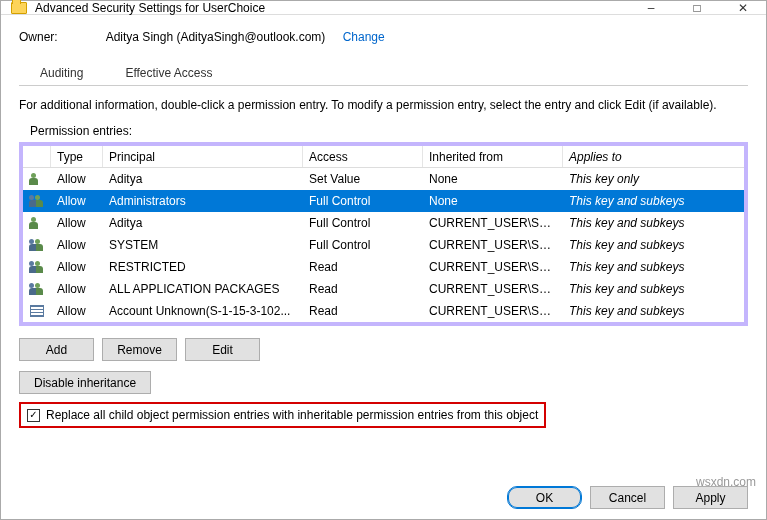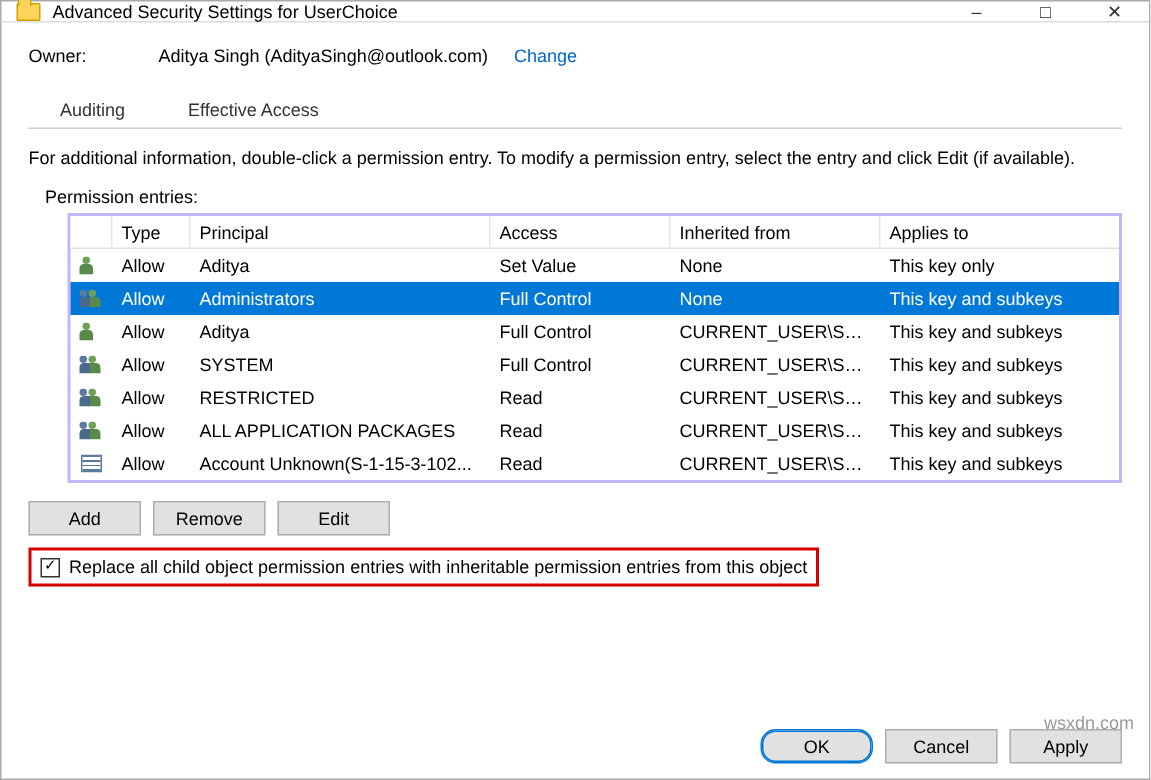--- a/index.html
+++ b/index.html
@@ -12,34 +12,34 @@
 .win-btn { width:46px; height:30px; display:flex; align-items:center; justify-content:center; color:#333; }
 .content { flex:1; padding:15px 18px 8px 18px; display:flex; flex-direction:column; position:relative;}
 .owner-row { display:flex; align-items:center; margin-bottom:14px; gap:48px;}
 .owner-row .value{color:#000;}
 .change-link { color:#0066cc; margin-left:14px;}
 .tabs { display:flex; border-bottom:1px solid #ccc; margin-bottom:12px;}
 .tab { padding:6px 20px; border:1px solid transparent; border-bottom:none; position:relative; top:1px; color:#333;}
 .tab.active { border-color:#ccc; background:#fff; border-bottom:1px solid #fff;}
 .info-text { color:#000; margin-bottom:12px;}
 .entries-label { margin-bottom:4px;margin-left:11px;}
-.table { border:2px solid #c4b5fd; background:#fff;margin-left:26px;}
+.table { border:4px solid #c4b5fd; background:#fff;}
 .thead, .trow { display:flex; align-items:center; height:22px; }
 .thead { border-bottom:1px solid #ddd; background:#fff;}
 .thead .cell { border-right:1px solid #e5e5e5; padding:0 6px; color:#000; height:100%; display:flex; align-items:center;}
 .thead .cell:last-child{border-right:none;}
 .trow .cell { padding:0 6px; color:#000; overflow:hidden; white-space:nowrap; text-overflow:ellipsis;}
 .trow.selected { background:#0078d7;}
 .trow.selected .cell { color:#fff;}
 .c-icon { width:28px; display:flex; justify-content:center;}
 .c-type { width:52px;}
 .c-principal { width:200px;}
 .c-access { width:120px;}
 .c-inherited { width:140px;}
-.c-applies { flex:1;}
+.c-applies { flex:1;font-style:italic;}
 .principal-icon { width:16px; height:12px; position:relative;}
 .person-icon::before{content:"";position:absolute;left:2px;top:0;width:5px;height:5px;border-radius:50%;background:#6fa05a;}
 .person-icon::after{content:"";position:absolute;left:0;top:5px;width:9px;height:7px;border-radius:3px 3px 0 0;background:#5a8a4a;}
 .group-icon::before{content:"";position:absolute;left:0;top:0;width:5px;height:5px;border-radius:50%;background:#5a7aa0;box-shadow:6px 0 0 #6fa05a;}
 .group-icon::after{content:"";position:absolute;left:0;top:5px;width:14px;height:7px;border-radius:3px 3px 0 0;background:linear-gradient(90deg,#4a6a8a 50%,#5a8a4a 50%);}
 .unknown-icon{width:14px;height:12px;border:1px solid #5a7aa0;background:repeating-linear-gradient(0deg,#5a7aa0 0 1px,transparent 1px 3px);}
 .btn-row { display:flex; gap:8px; margin-top:12px;}
 .btn { min-width:75px; height:23px; padding:0 14px; border:1px solid #adadad; background:#e1e1e1; color:#000; display:flex; align-items:center; justify-content:center;}
 .disable-inh { margin-top:10px;}
 .replace-row { margin-top:8px; padding:4px 6px; border:2px solid #d40000; display:flex; align-items:center; gap:6px; width:fit-content;}
@@ -159,20 +159,23 @@
           </div>
         </div>
     </div>
 
     <div class="btn-row">
       <div class="btn">Add</div>
       <div class="btn">Remove</div>
       <div class="btn">Edit</div>
     </div>
 
+    <div class="btn-row disable-inh">
+      <div class="btn">Disable inheritance</div>
+    </div>
 
     <div class="replace-row">
       <div class="checkbox">✓</div>
       <span>Replace all child object permission entries with inheritable permission entries from this object</span>
     </div>
 
     <div class="footer-btns">
       <div class="btn default">OK</div>
       <div class="btn">Cancel</div>
       <div class="btn">Apply</div>

